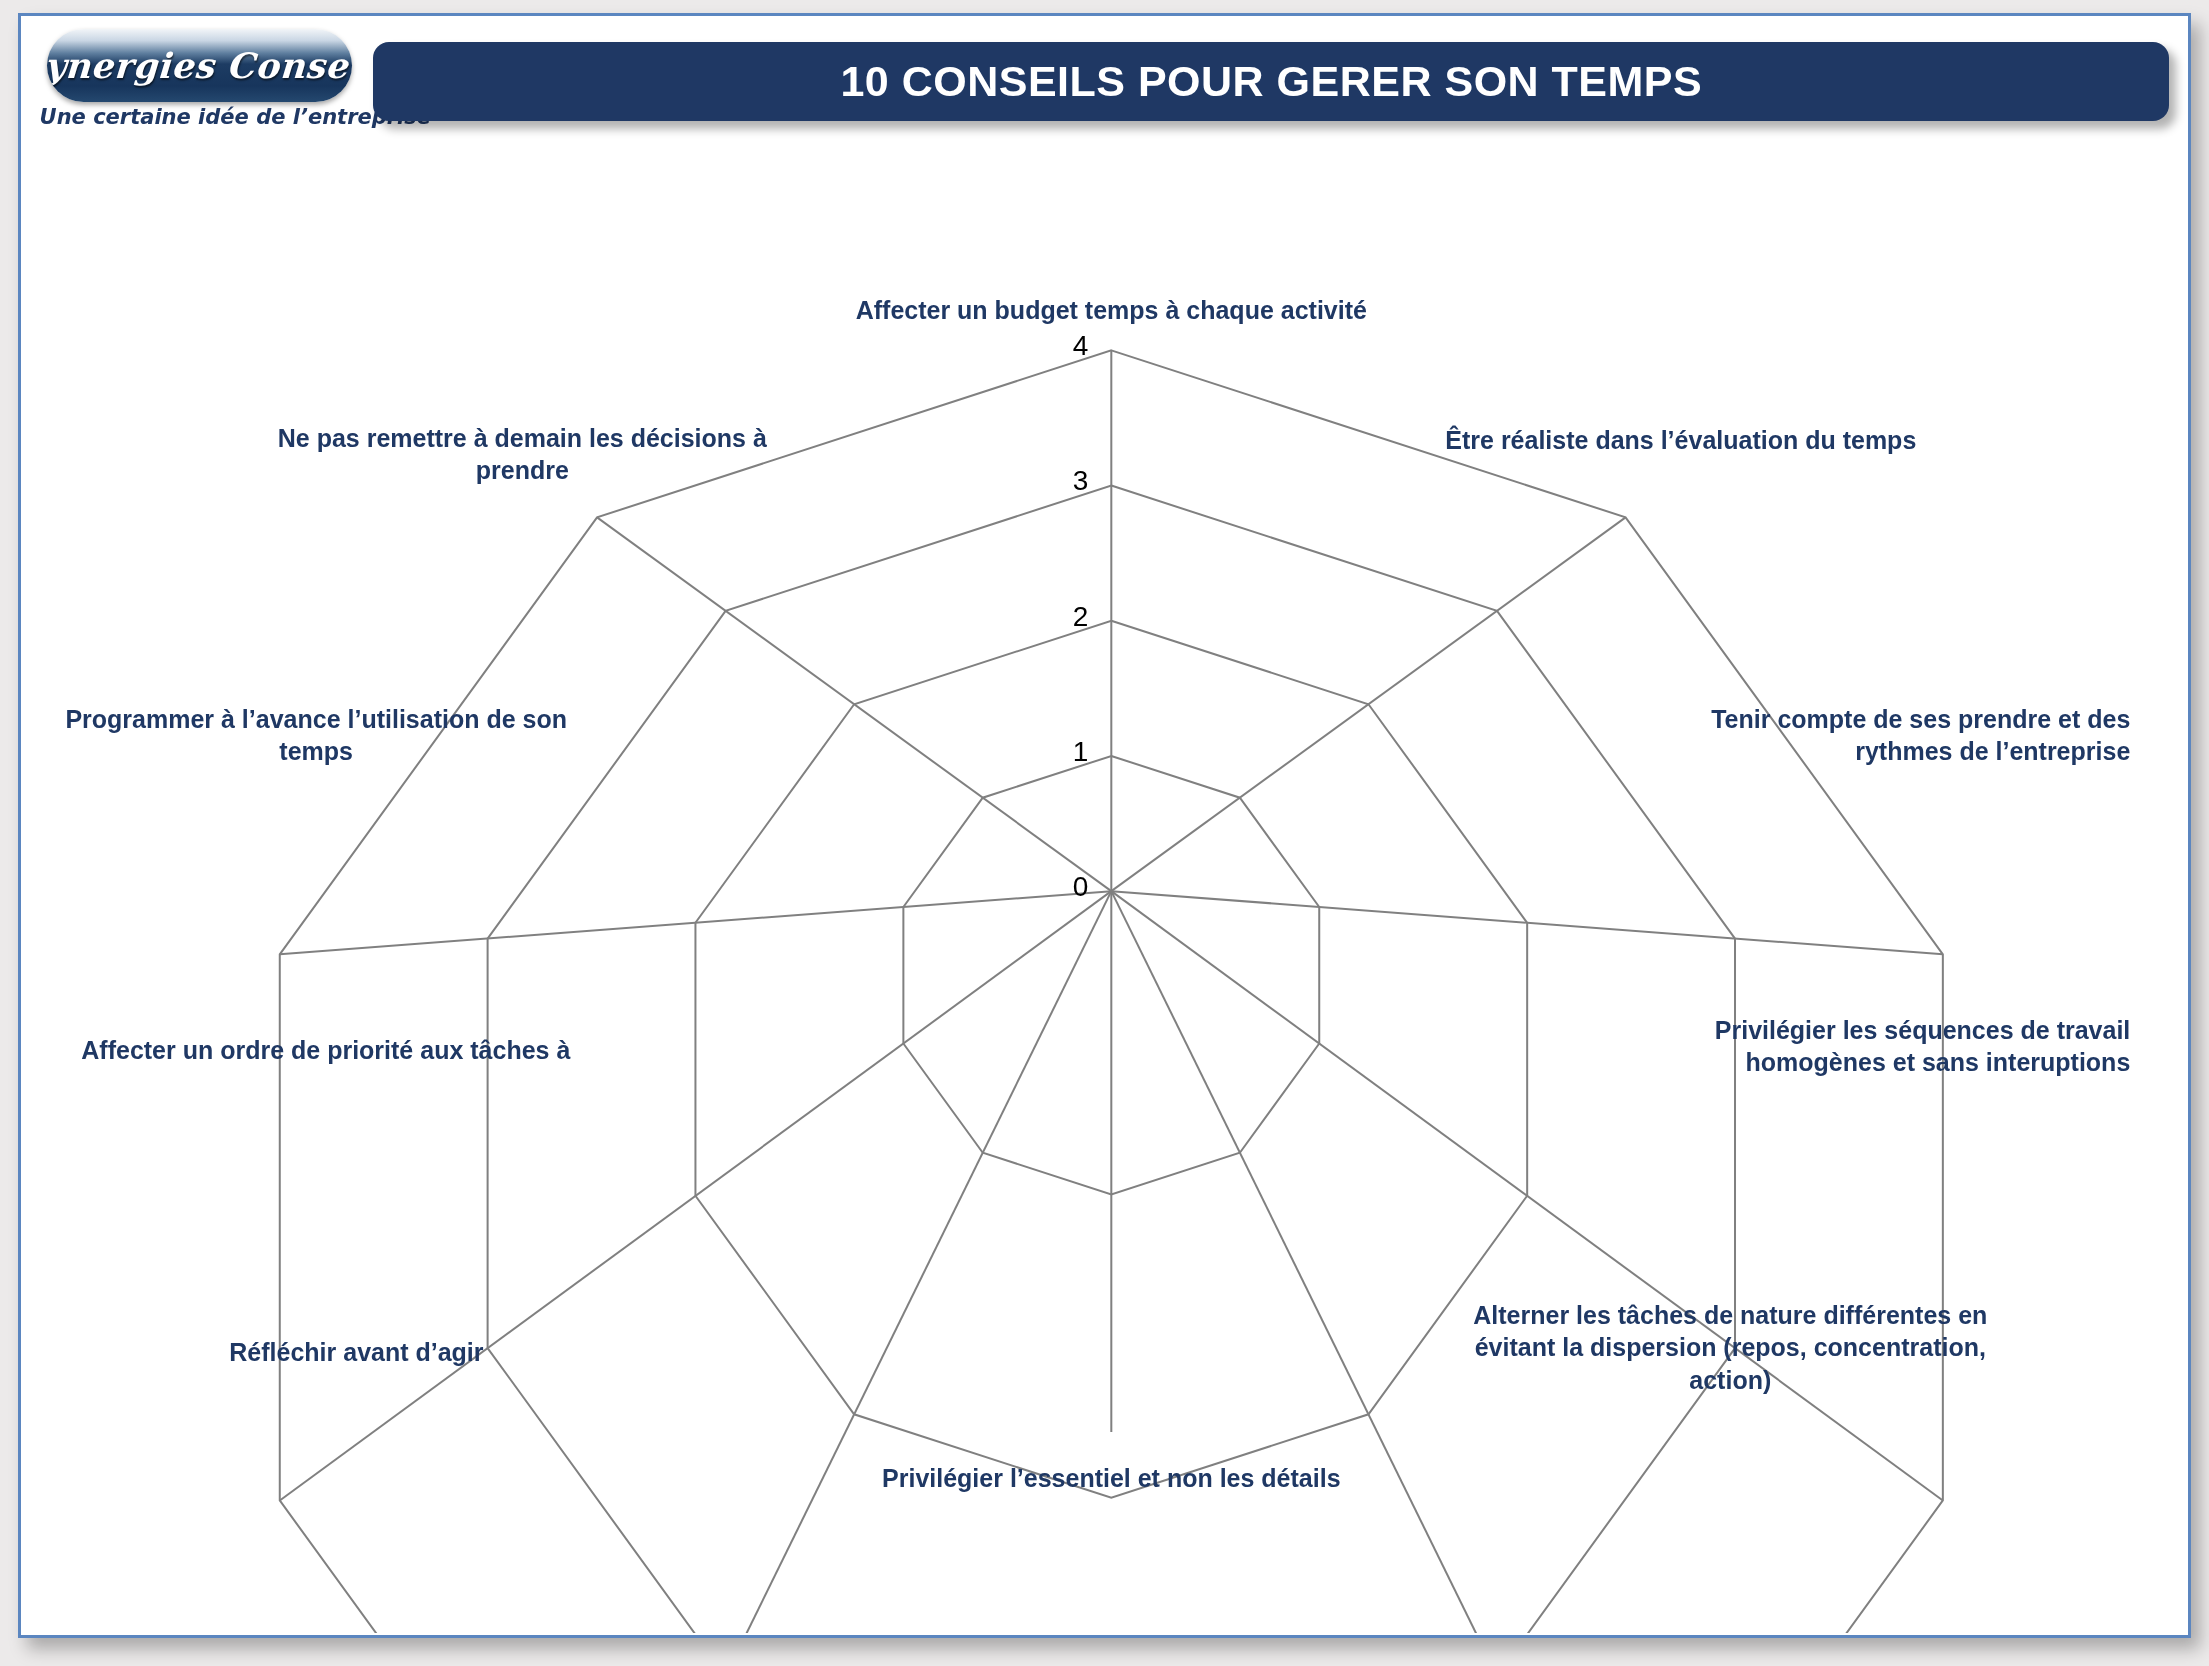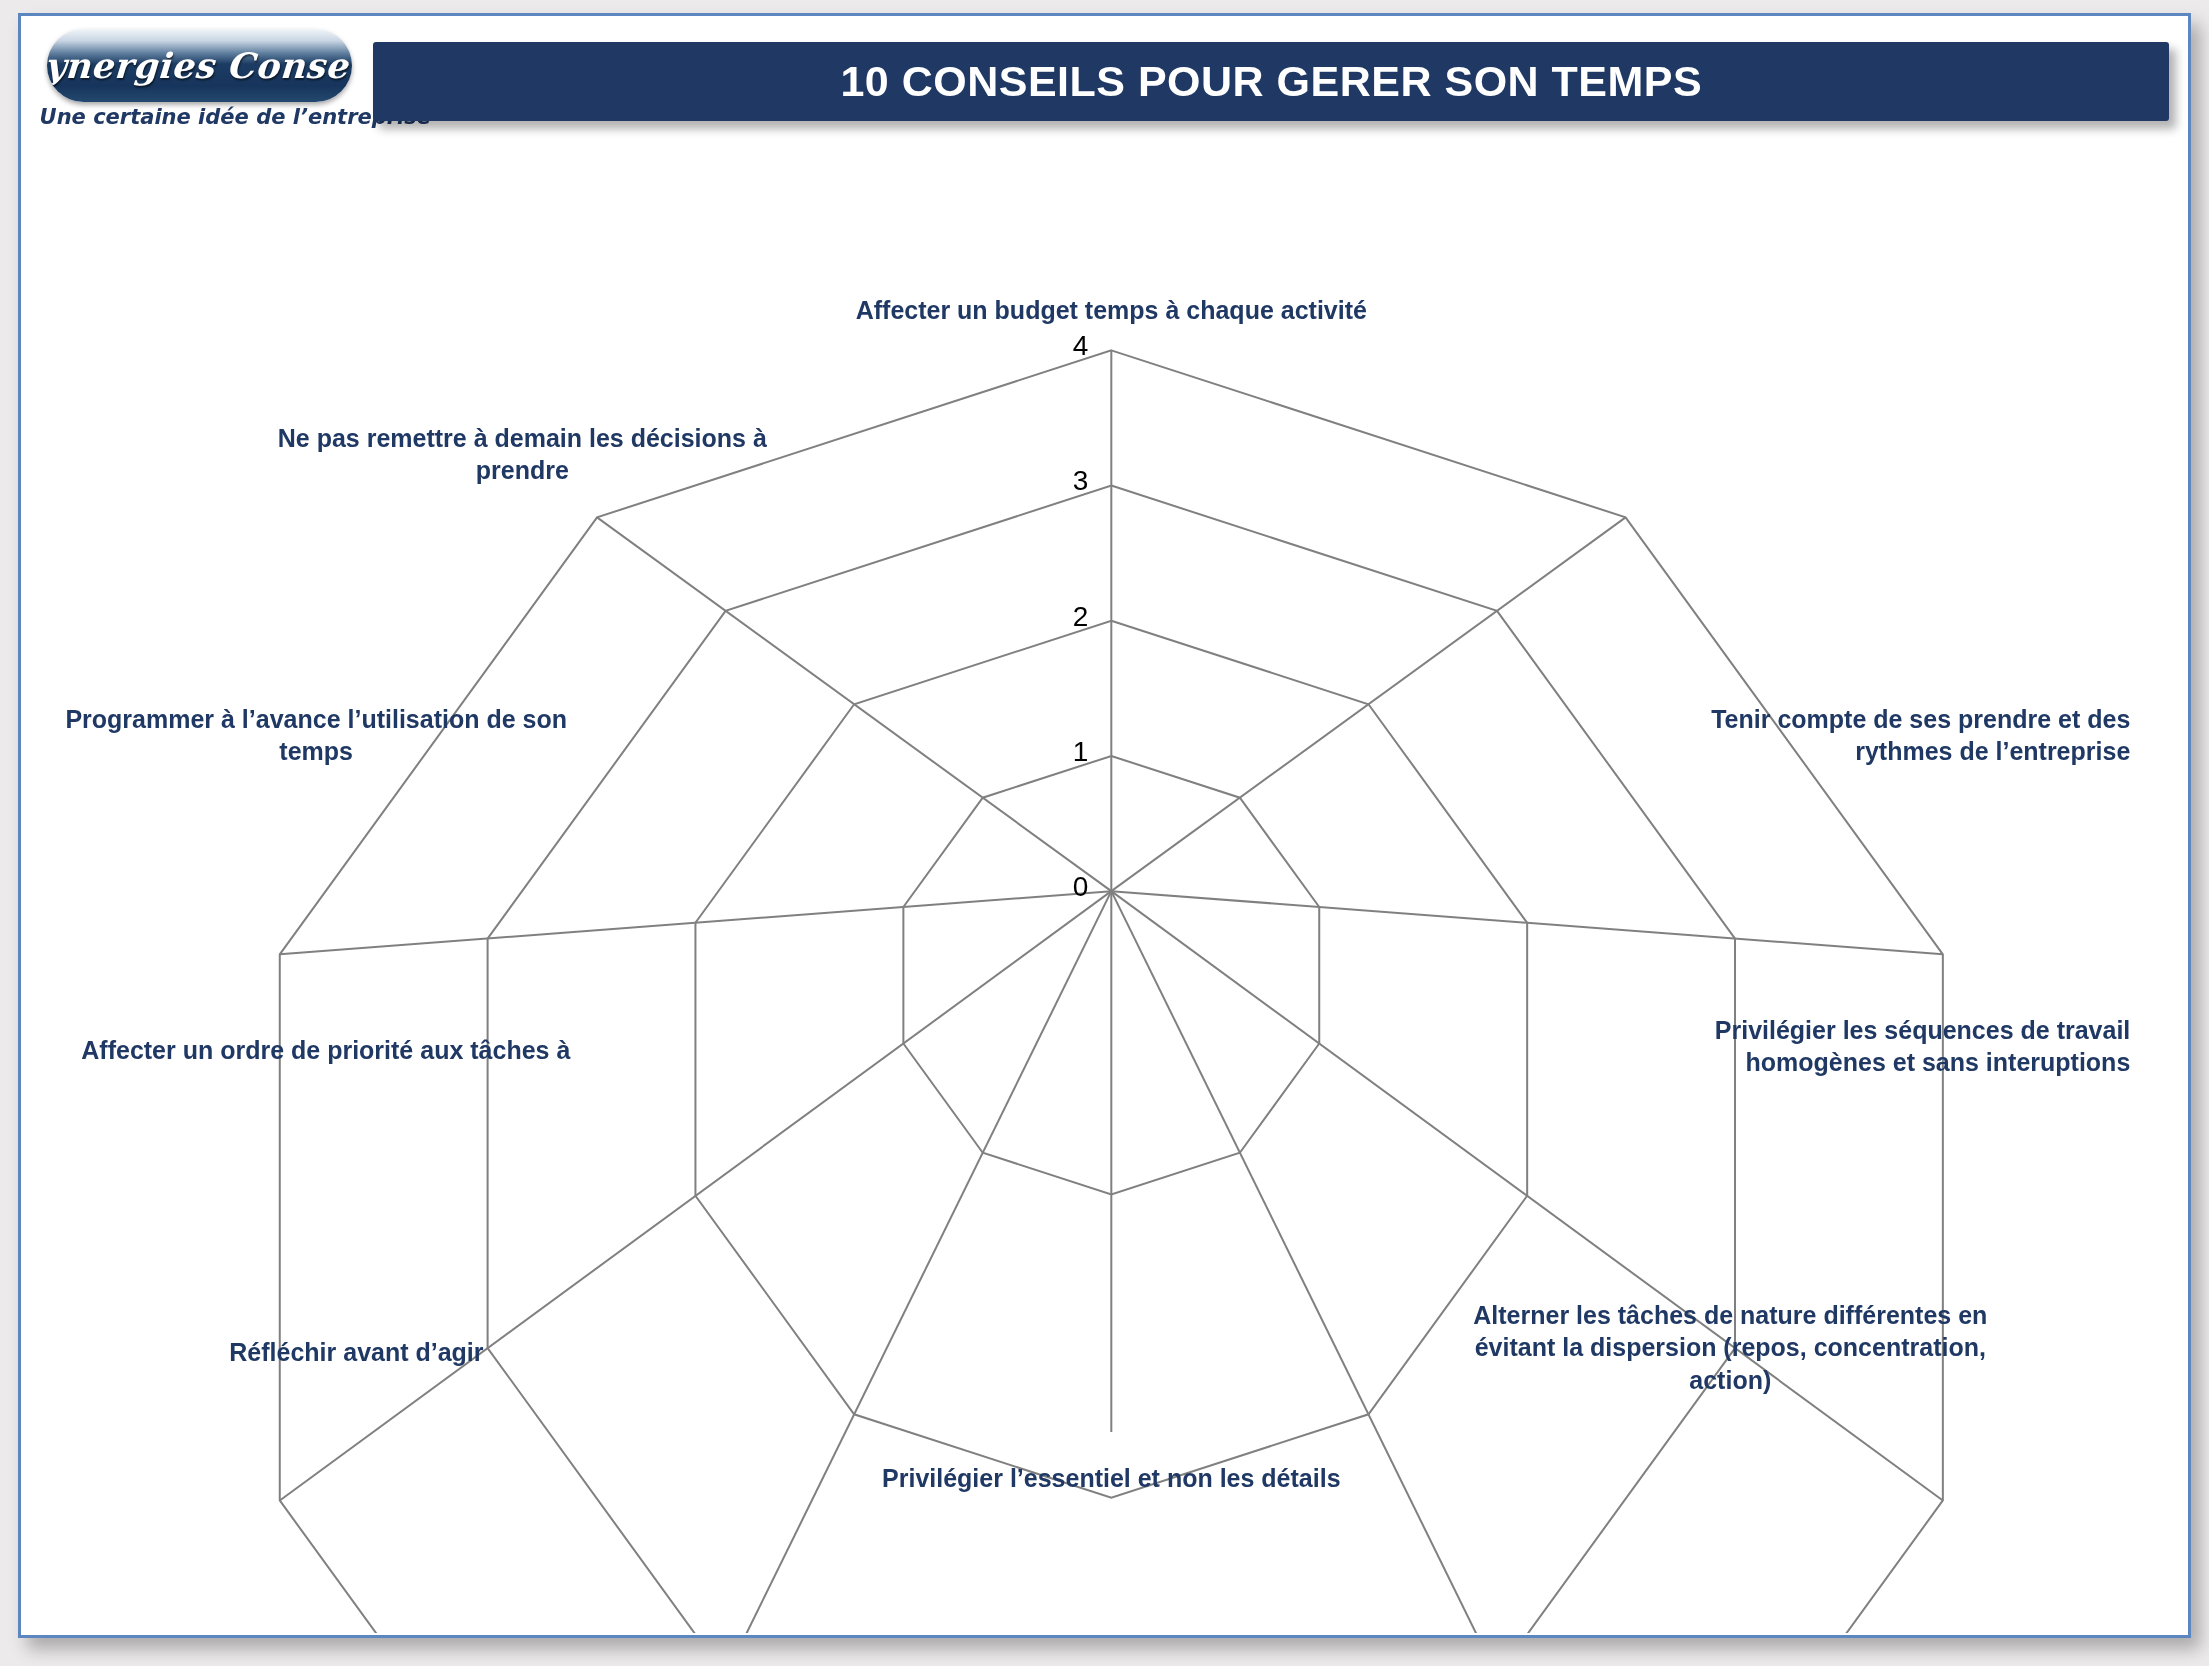--- a/index.html
+++ b/index.html
@@ -88,21 +88,21 @@
   }
 
   
   #title-banner {
     position: absolute;
     left: 352px;
     top: 26.5px;
     width: 1796px;
     height: 79px;
     background: #1f3864;
-    border-radius: 3px;
+    border-radius: 16px;
     box-shadow: 6.4px 7.3px 9.1px rgba(0,0,0,0.30);
     display: flex;
     align-items: center;
     justify-content: center;
   }
   #title-text {
     color: #ffffff;
     font-family: "Liberation Sans", sans-serif;
     font-weight: bold;
     font-size: 43px;
@@ -187,20 +187,23 @@
     <div class="tick-label" style="left:1012px; top:718px; width:55px;">0</div>
     <div class="tick-label" style="left:1012px; top:583px; width:55px;">1</div>
     <div class="tick-label" style="left:1012px; top:448px; width:55px;">2</div>
     <div class="tick-label" style="left:1012px; top:312px; width:55px;">3</div>
     <div class="tick-label" style="left:1012px; top:177px; width:55px;">4</div>
 
     <div class="axis-label" style="left:816px; top:117px; width:548px; text-align:center;">
       <div>Affecter un budget temps à chaque activité</div>
     </div>
 
+    <div class="axis-label" style="left:1424px; top:247px; width:512px; text-align:left;">
+      <div>Être réaliste dans l’évaluation du temps</div>
+    </div>
 
     <div class="axis-label" style="left:1625px; top:526px; width:484px; text-align:right;">
       <div>Tenir compte de ses prendre et des</div>
       <div>rythmes de l’entreprise</div>
     </div>
 
     <div class="axis-label" style="left:1421px; top:1122px; width:576px; text-align:center;">
       <div>Alterner les tâches de nature différentes en</div>
       <div>évitant la dispersion (repos, concentration,</div>
       <div>action)</div>

